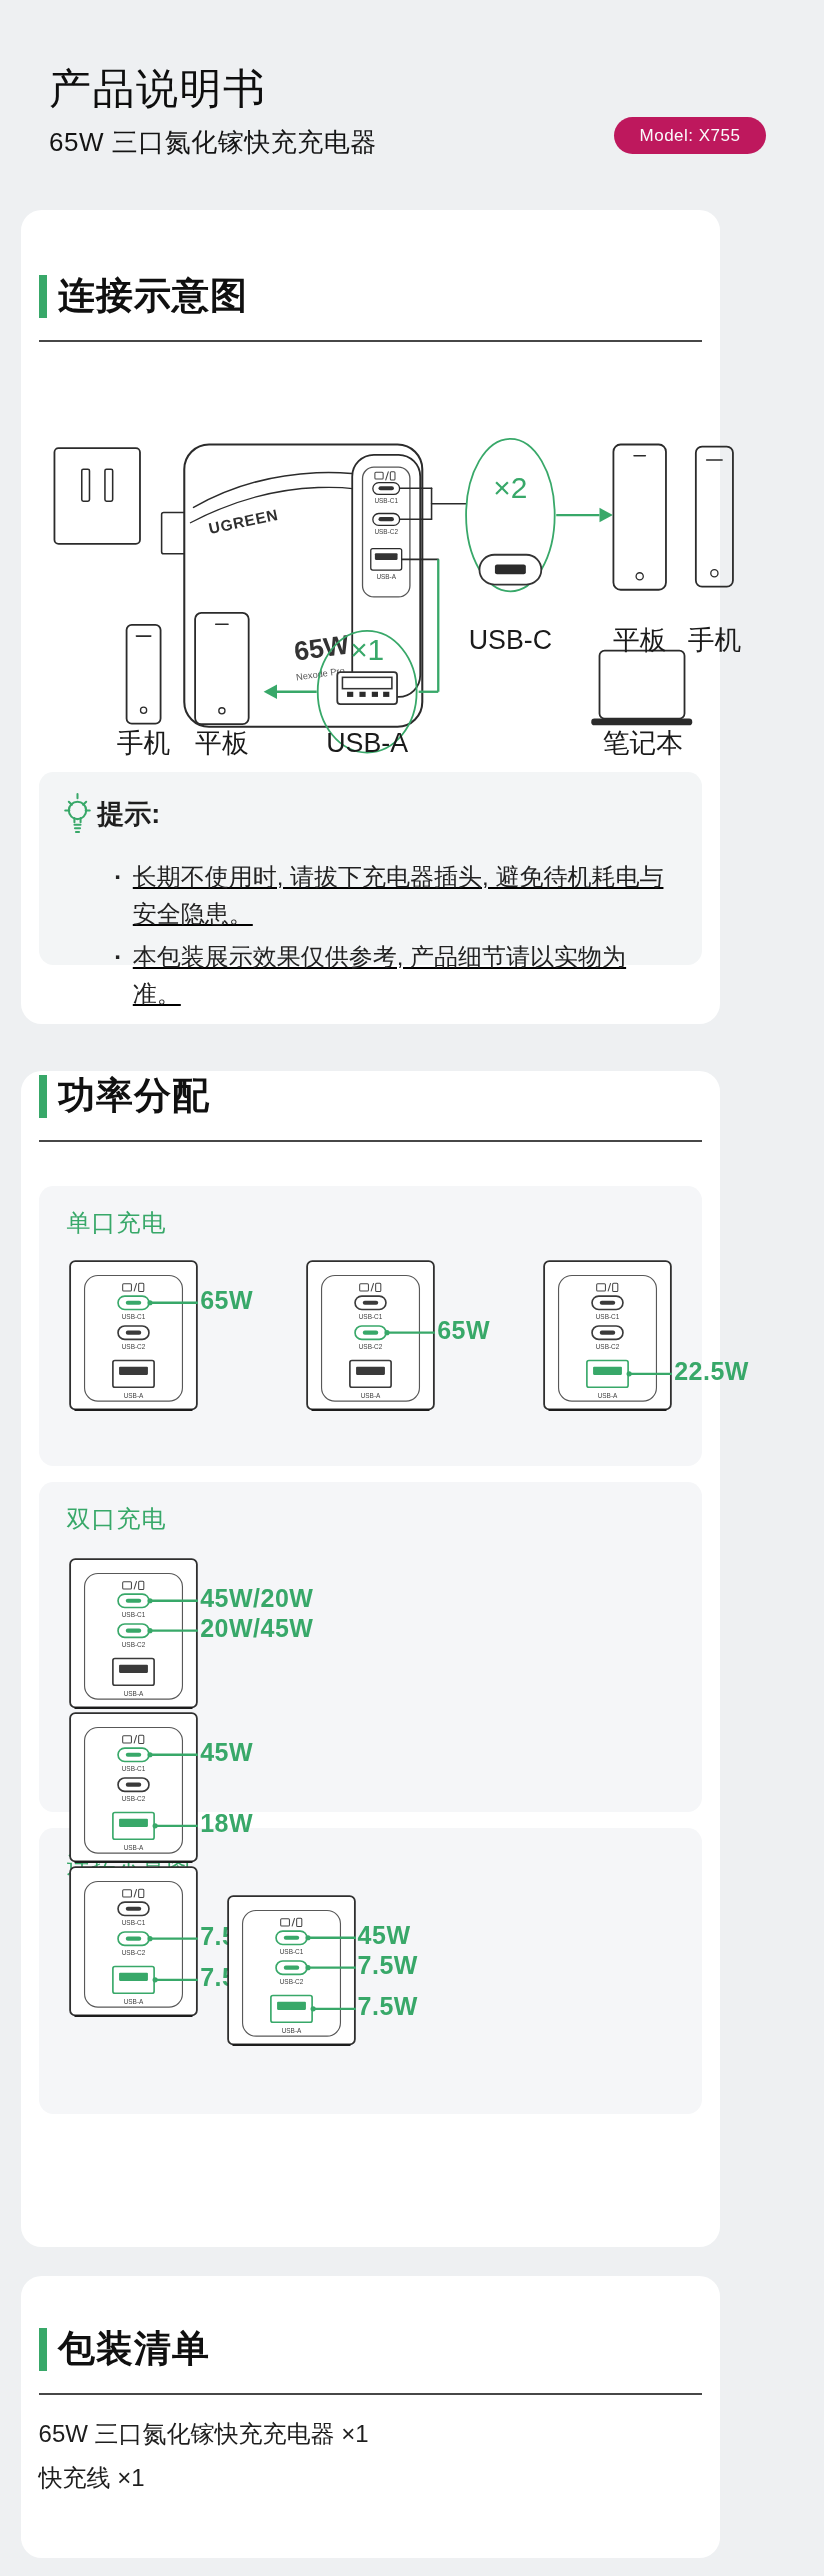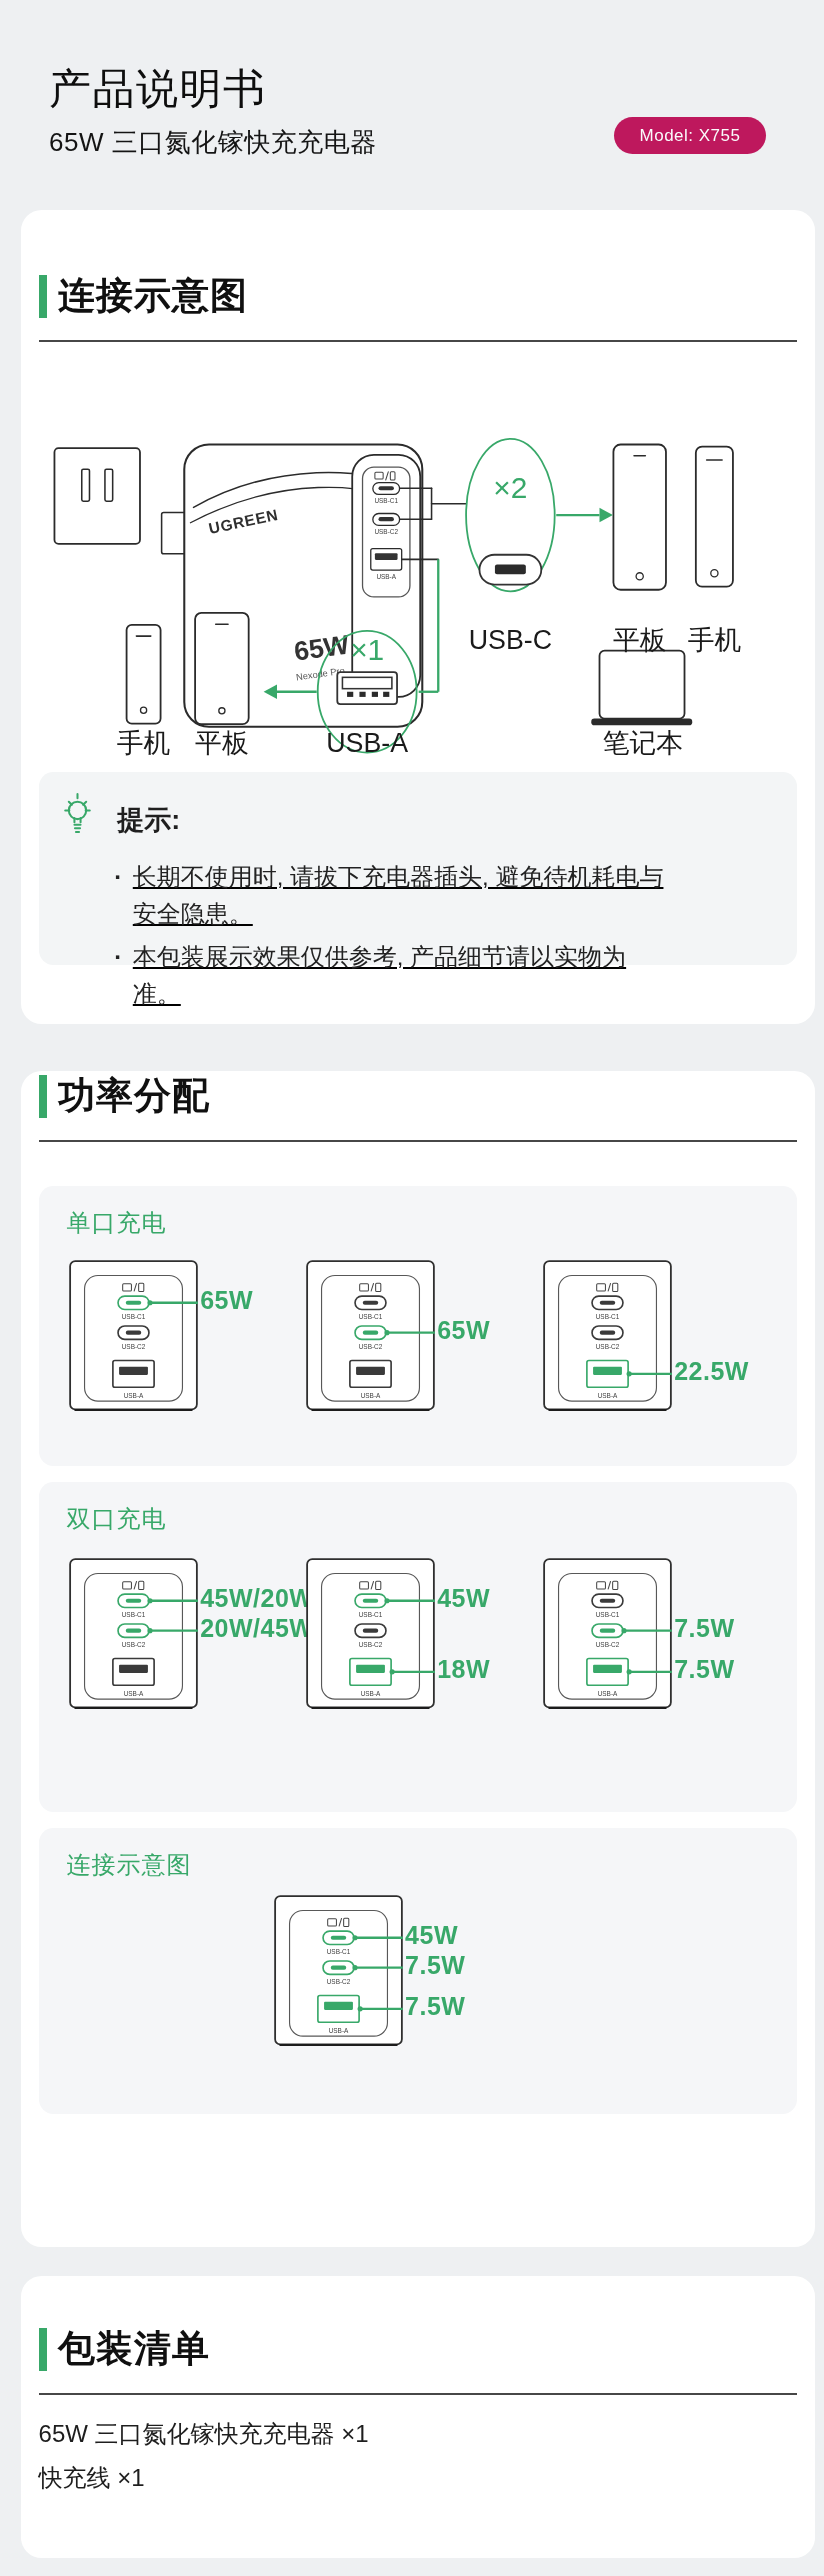--- a/index.html
+++ b/index.html
@@ -4,47 +4,47 @@
 <style>
   html,body{margin:0;padding:0;}
   body{font-family:"Liberation Sans","DejaVu Sans",sans-serif;}
   .page{position:relative;width:824px;height:4090px;background:#eef0f2;overflow:hidden;}
   
   .hdr-title{position:absolute;left:49px;top:61px;font-size:42px;font-weight:400;color:#0e0e0e;letter-spacing:1.5px;}
   .hdr-sub{position:absolute;left:49px;top:125px;font-size:26px;font-weight:400;color:#141414;letter-spacing:0.5px;}
   .model-badge{position:absolute;left:614px;top:117px;width:152px;height:37px;background:#be185d;border-radius:20.6px;
     color:#fafbfc;font-size:17px;display:flex;align-items:center;justify-content:center;letter-spacing:0.5px;text-align:right;}
   
-  .card{position:absolute;left:20.6px;width:794px;background:#ffffff;border-radius:20.6px;box-sizing:border-box;padding:0 18px;}
+  .card{position:absolute;left:20.6px;width:699px;background:#ffffff;border-radius:20.6px;box-sizing:border-box;padding:0 18px;}
   .sec-head{display:flex;align-items:center;gap:11.3px;}
   .bar{width:8.2px;height:43px;background:#38A869;flex:0 0 auto;}
   .sec-title{font-size:37px;font-weight:700;color:#101010;letter-spacing:1px;}
   .divider{height:1.5px;background:#474747;margin-top:19px;}
   
   #card-connection{top:210px;height:814px;padding-top:61px;}
   #card-power{top:1071px;height:1176px;}
   #card-packing{top:2276px;height:282px;padding-top:48px;}
   
   #conn-svg{display:block;margin-top:26px;}
   .tips{margin-top:12px;background:#f3f5f6;border-radius:14.4px;height:193px;box-sizing:border-box;padding:17.5px 20.6px 0 20.6px;}
-  .tips-head{display:flex;align-items:flex-end;gap:21px;}
+  .tips-head{display:flex;align-items:center;gap:1px;}
   .tips-head .t{font-size:27px;font-weight:700;color:#1f1f1f;}
   .tips ul{list-style:none;margin:20px 0 0 52px;padding:0;text-decoration:underline;}
   .tips li{position:relative;font-size:24px;line-height:37px;color:#222;padding-left:21.6px;width:539px;margin-bottom:6.2px;}
   .tips li::before{content:"·";position:absolute;left:3.1px;top:0;font-weight:700;}
   
   .pbox{background:#f5f6f8;border-radius:14.4px;margin-top:44px;box-sizing:border-box;padding:21.6px 0 0 28px;}
   .pbox + .pbox{margin-top:16px;}
   .pbox-title{font-size:24px;font-weight:400;color:#38A869;letter-spacing:1px;}
   .charger-row{display:flex;margin-top:20.6px;padding-left:2.6px;}
   .charger-row.single{justify-content:center;transform:translateX(-39px);padding-left:0;}
   .charger-cell{position:relative;width:237px;flex:0 0 auto;}
   .watt{position:absolute;left:131px;font-size:25px;font-weight:700;color:#38A869;white-space:nowrap;letter-spacing:0.5px;}
   #pbox-0{height:280px;}#pbox-1{height:330px;}#pbox-2{height:286px;}
-  #pbox-1 .charger-row{margin-top:23px;}
+  #pbox-1 .charger-row{margin-top:23px;flex-direction:column;}
   #pbox-2 .charger-row{margin-top:14.4px;}
   
   .pack-items{margin-top:17.5px;font-size:24px;line-height:44px;color:#1e1e1e;}
 </style>
 </head>
 <body>
 
 <div class="page">
 
   <div class="hdr-title">产品说明书</div>

